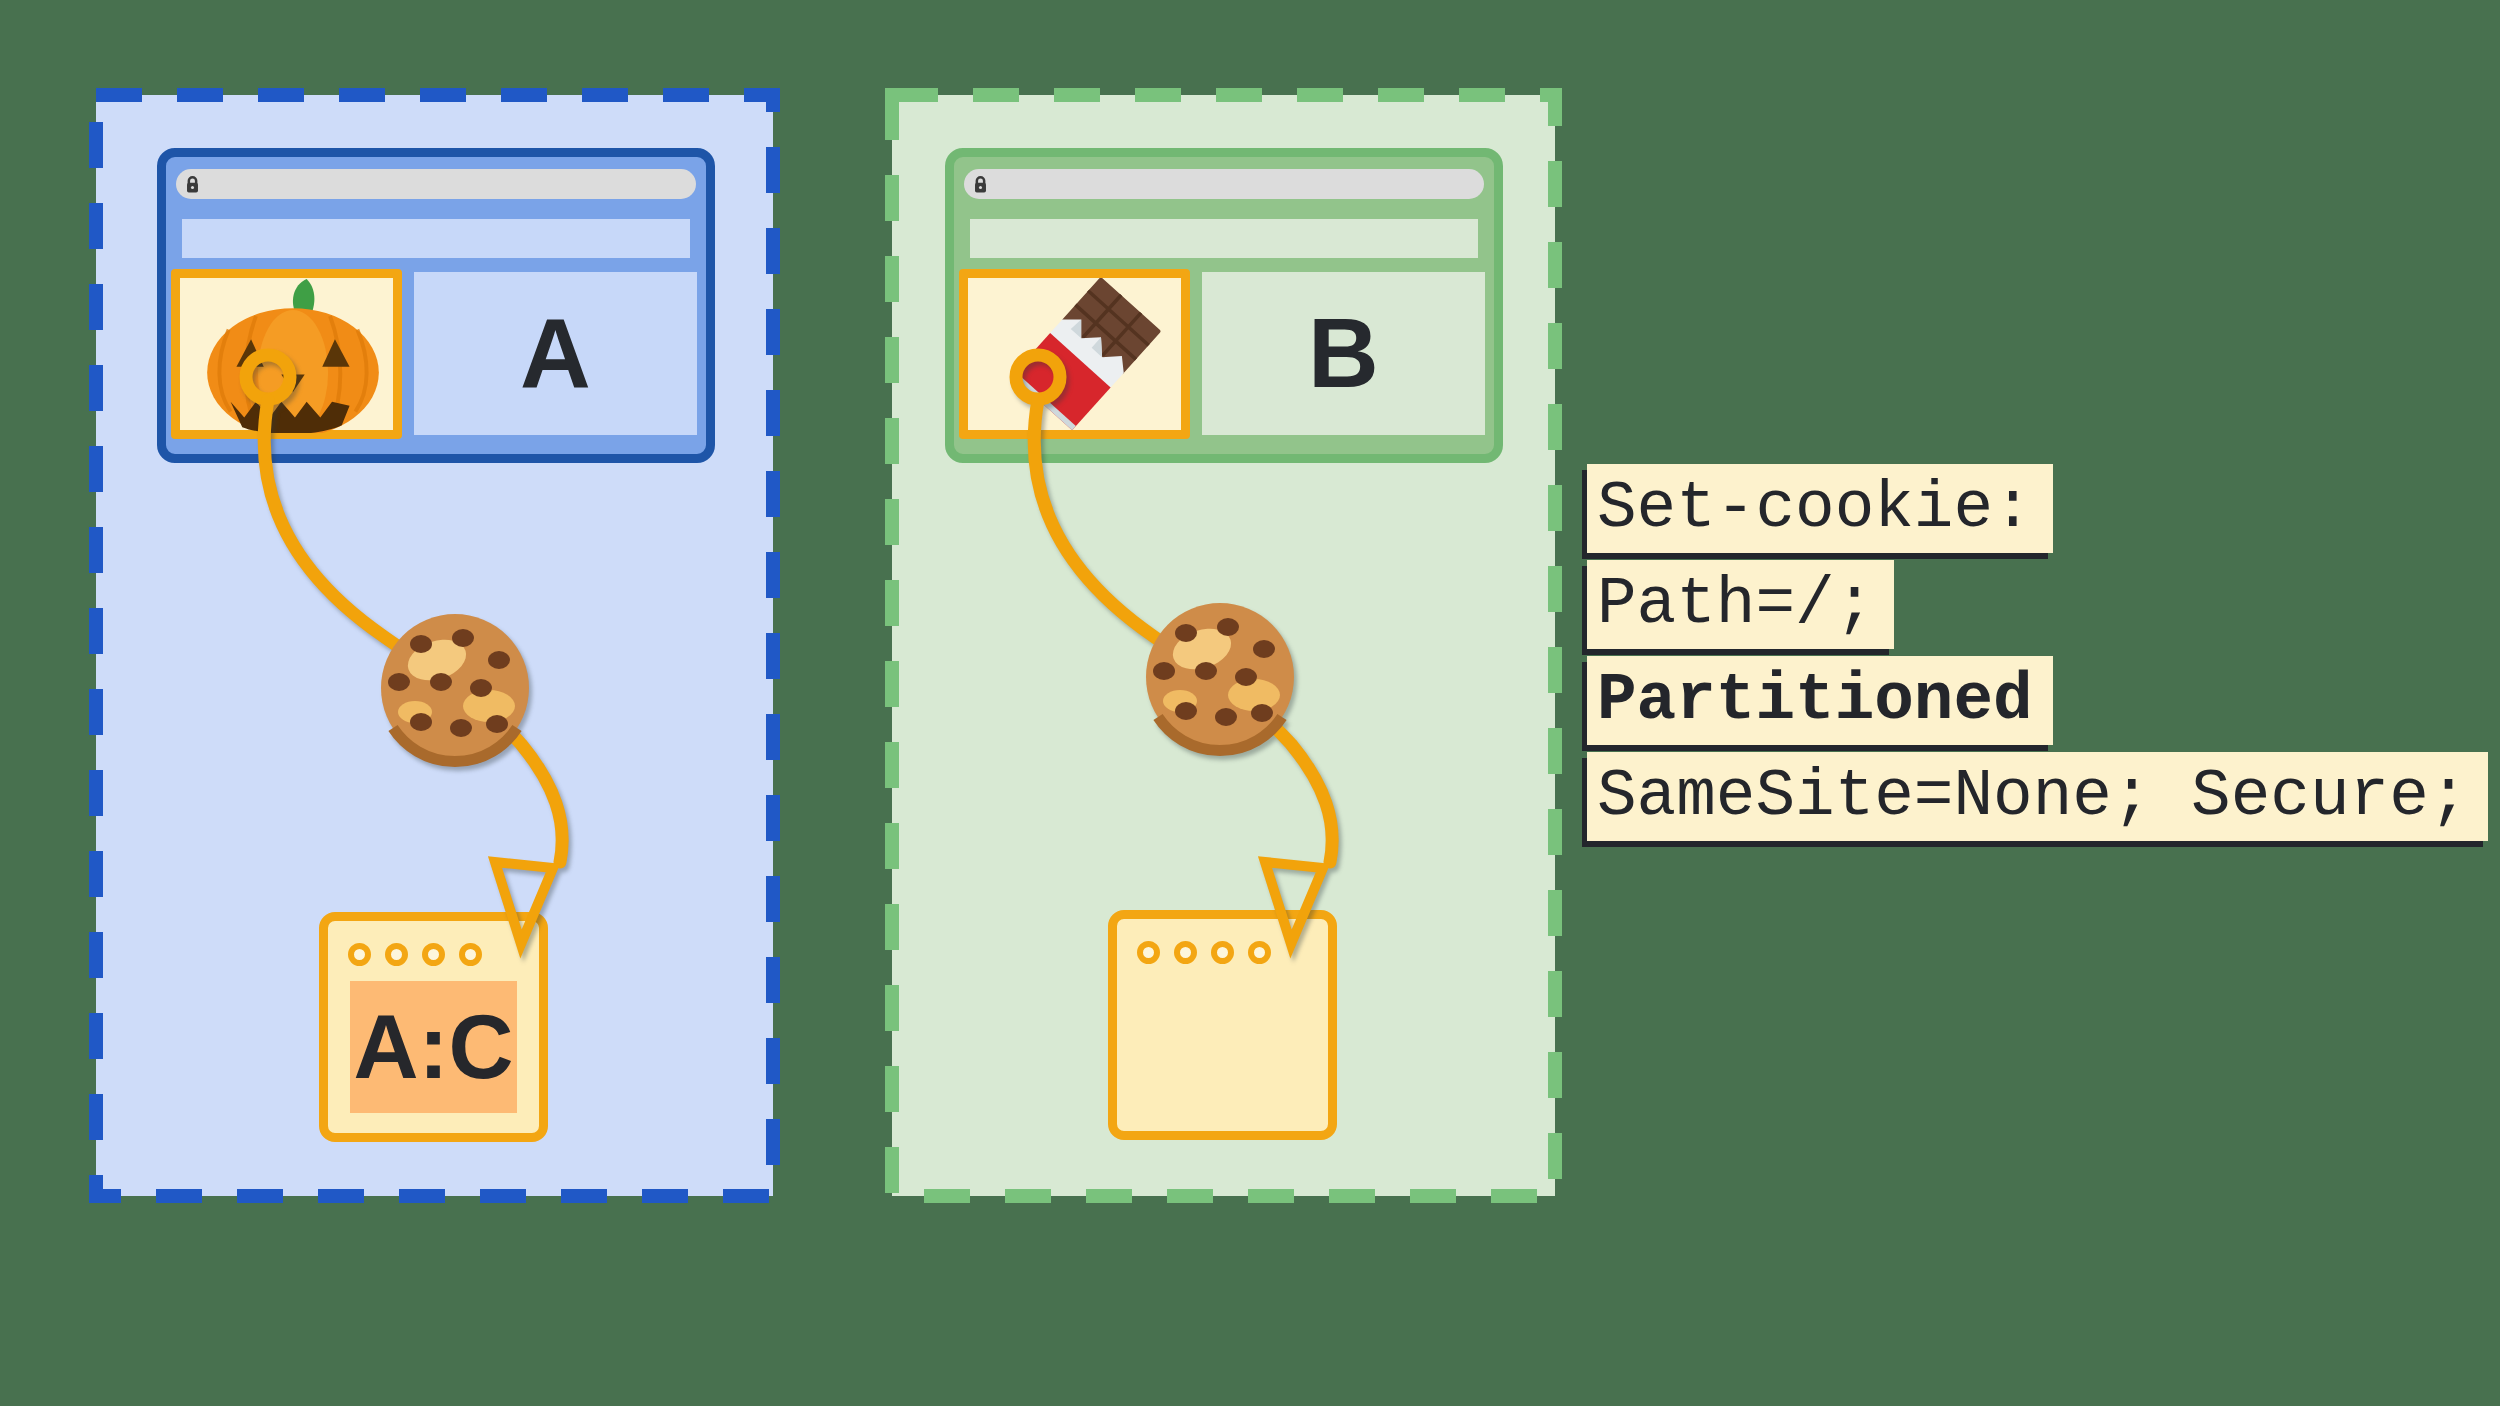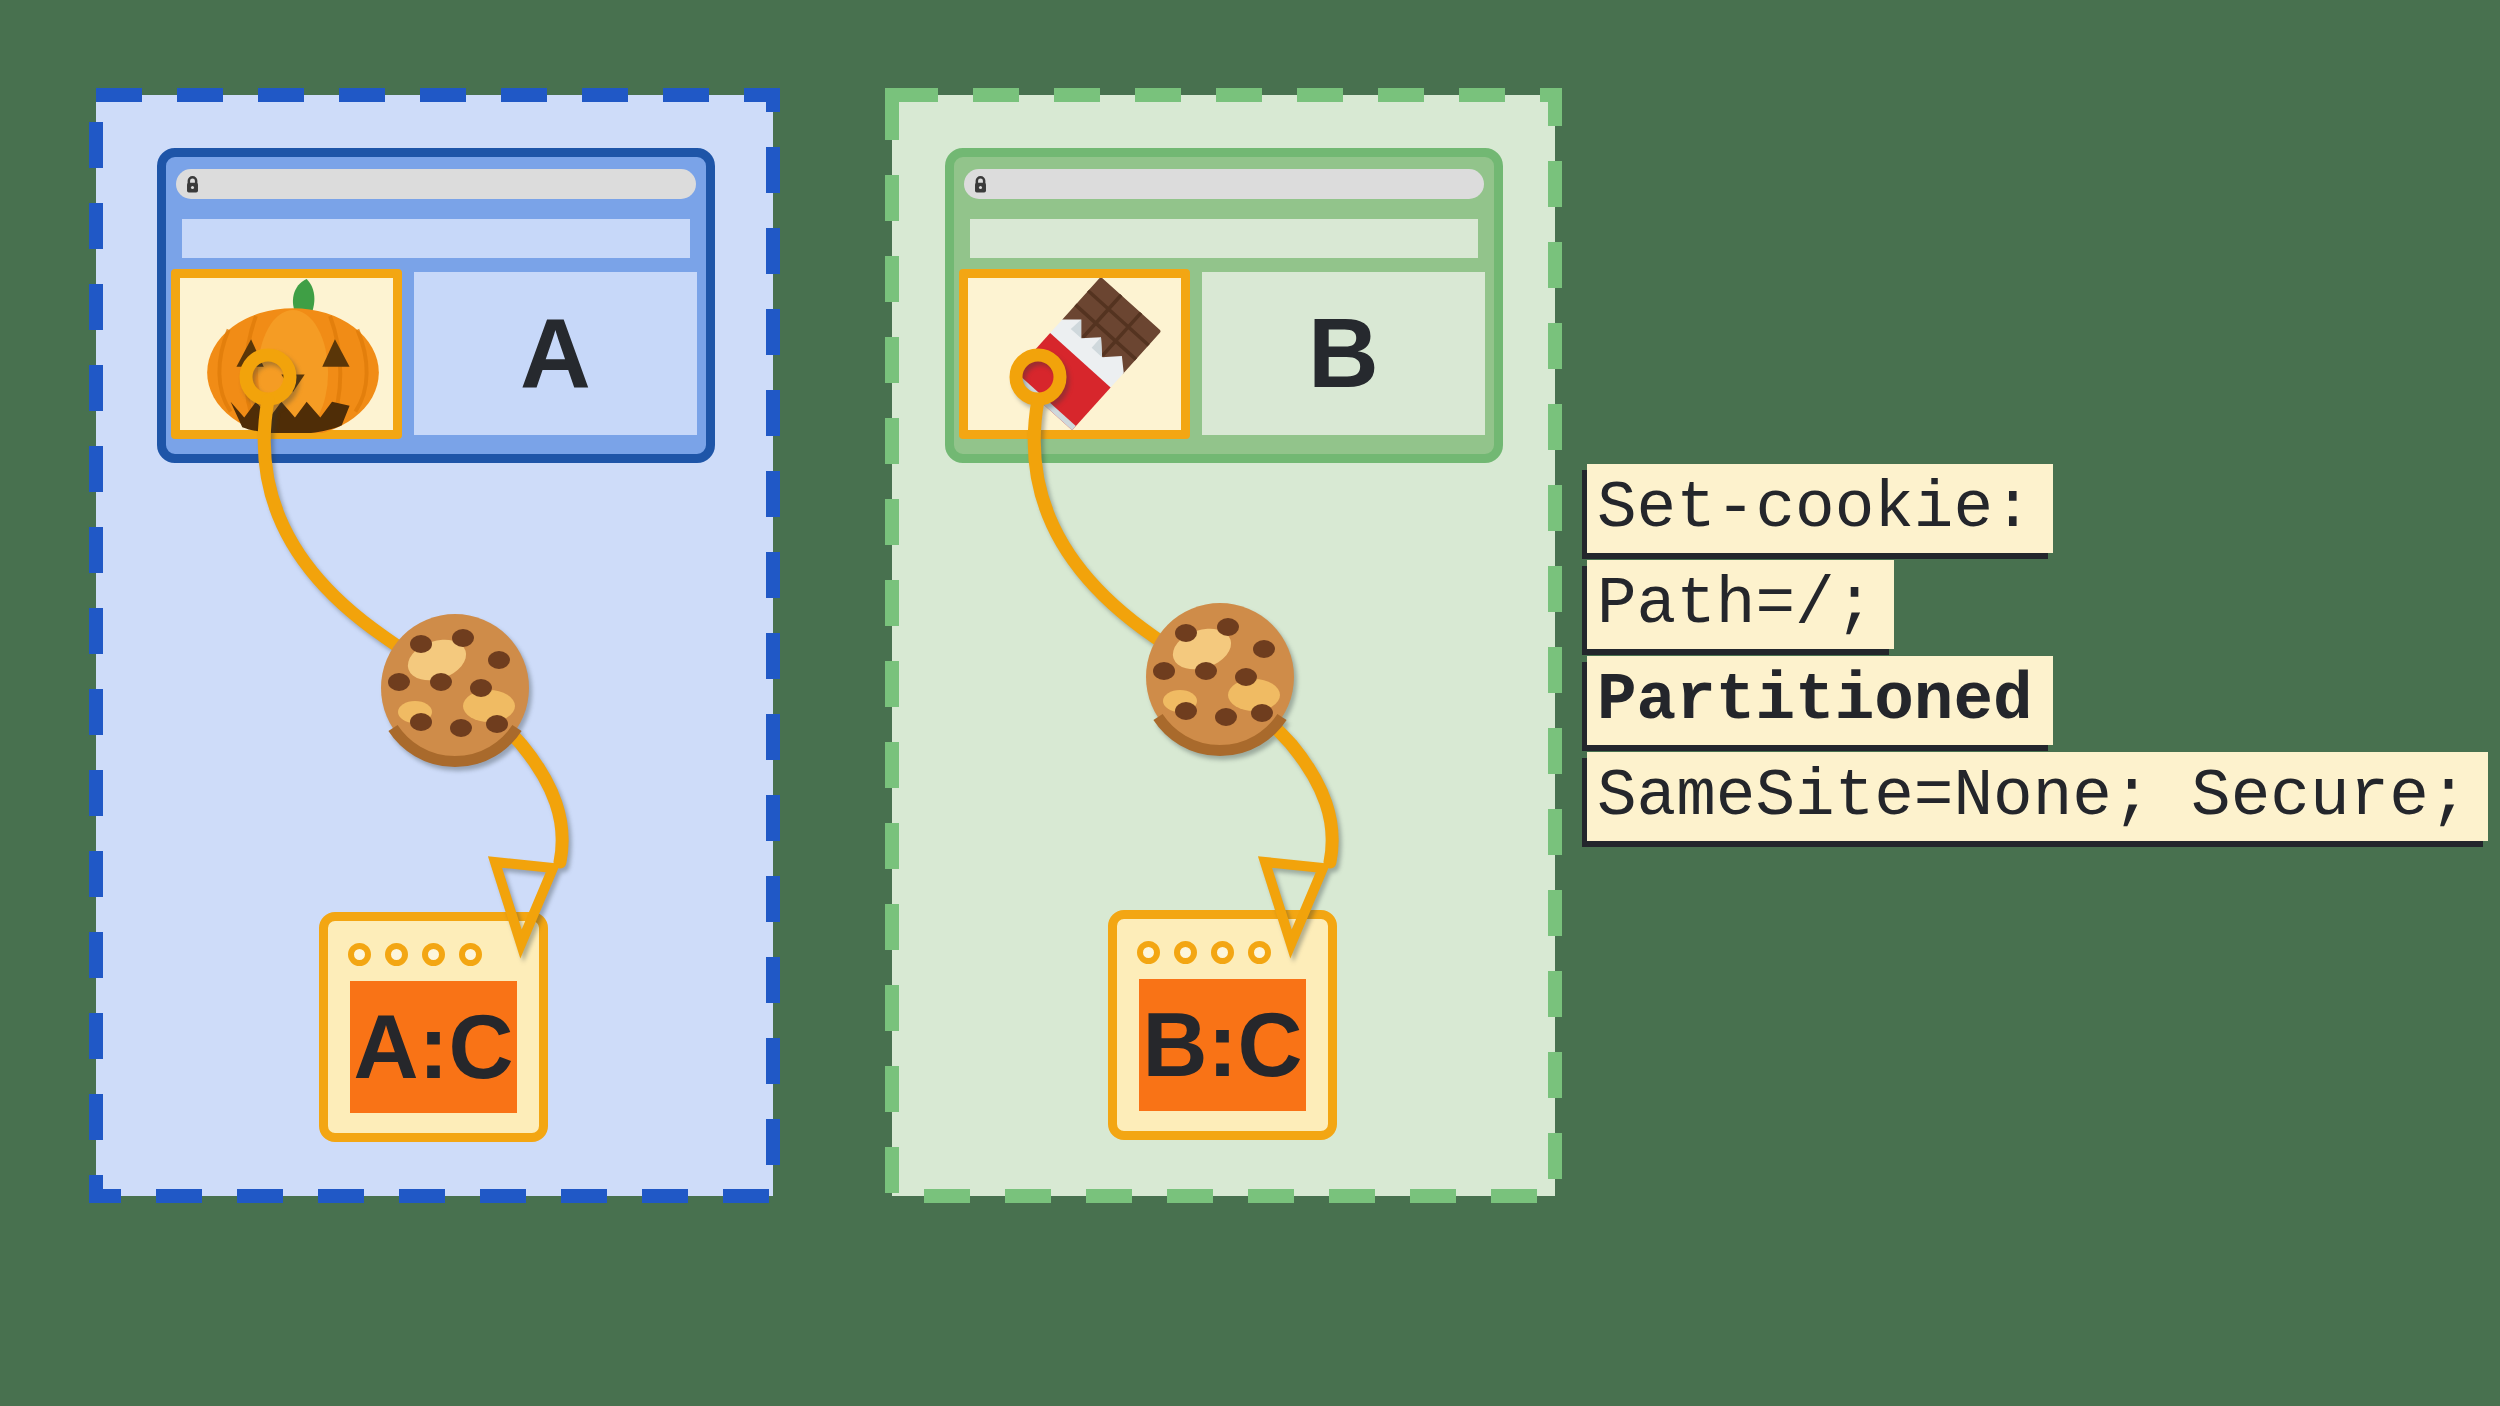--- a/index.html
+++ b/index.html
@@ -53,21 +53,21 @@
   #jar-a { left:319px; top:912px; }
   #jar-b { left:1108px; top:910px; }
   .jar-dot {
     position:absolute; top:22px; width:11px; height:11px;
     border:6px solid #f3a613; border-radius:50%; background:#fdf6dc;
   }
   .jar-dot:nth-child(1){ left:20px; } .jar-dot:nth-child(2){ left:57px; }
   .jar-dot:nth-child(3){ left:94px; } .jar-dot:nth-child(4){ left:131px; }
   .jar-inner {
     position:absolute; left:22px; right:22px; top:60px; bottom:20px;
-    background:#f97316; display:flex; align-items:center; justify-content:center;
+    background:#fdba74; display:flex; align-items:center; justify-content:center;
     font-size:90px; font-weight:bold; color:#26272b;
   }
 
   
   .code { position:absolute; left:1587px; top:464px; }
   .code-line {
     display:table; white-space:pre;
     font-family:"Liberation Mono", monospace;
     font-size:66px; line-height:89px;
     padding:0 20px 0 10px; margin-bottom:7px;
@@ -153,21 +153,20 @@
     <span class="jar-dot"></span>
     <span class="jar-dot"></span>
     <div class="jar-inner">A:C</div>
   </div>
 
   <div class="jar" id="jar-b">
     <span class="jar-dot"></span>
     <span class="jar-dot"></span>
     <span class="jar-dot"></span>
     <span class="jar-dot"></span>
-    <div class="jar-inner">B:C</div>
   </div>
 
   <div class="code">
     <div class="code-line">Set-cookie:</div>
     <div class="code-line">Path=/;</div>
     <div class="code-line bold">Partitioned</div>
     <div class="code-line">SameSite=None; Secure;</div>
   </div>
 
   <svg class="layer" viewBox="0 0 2500 1406">

